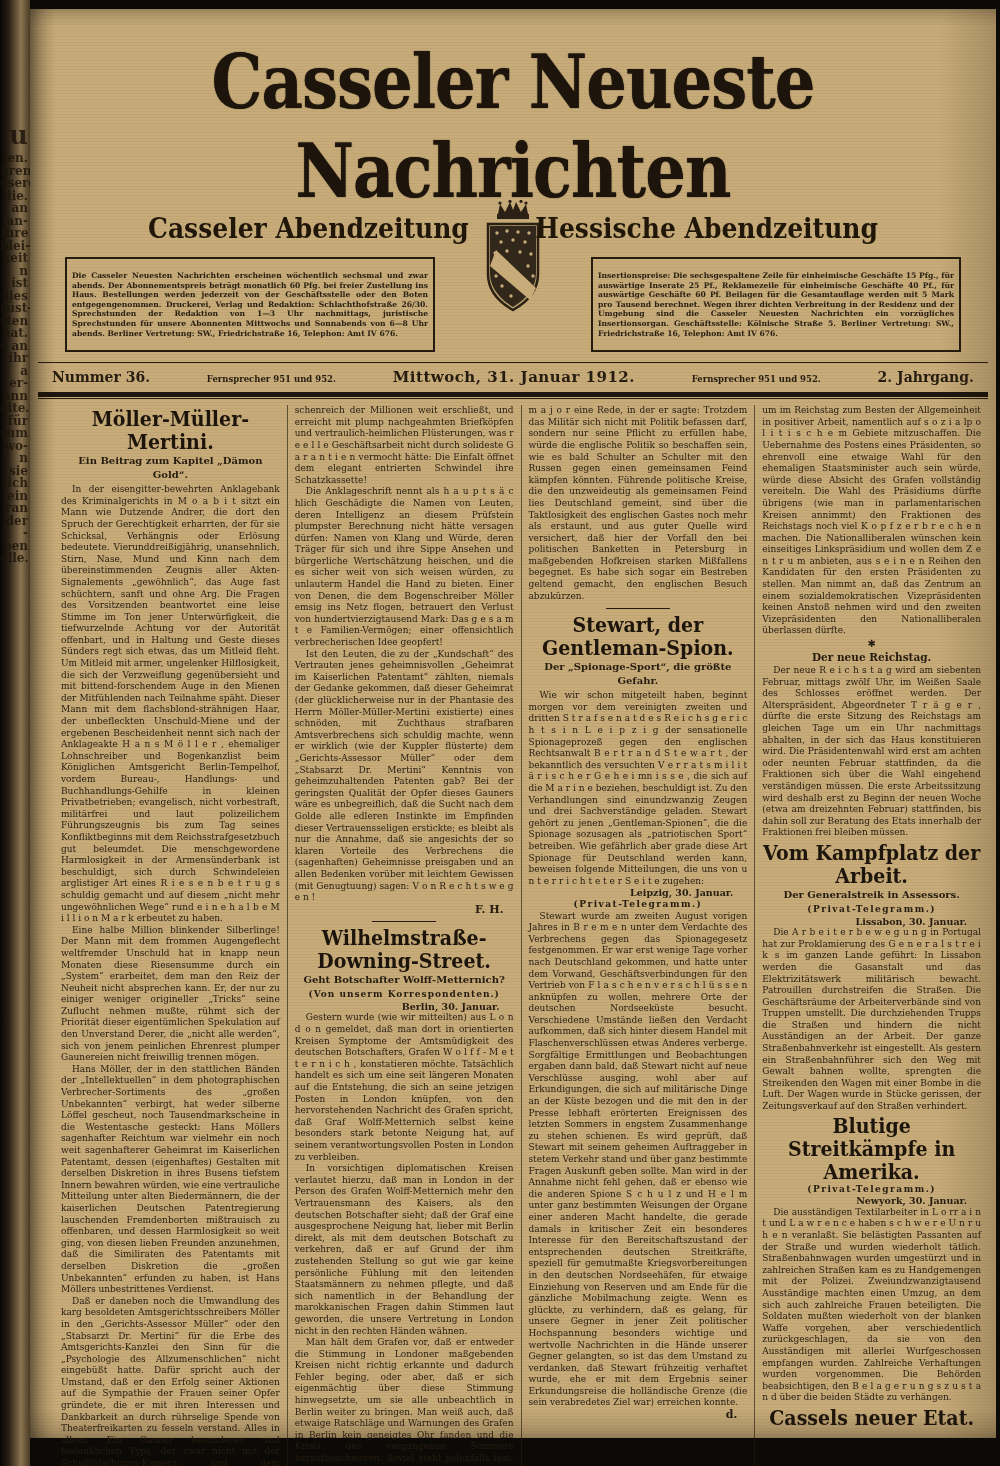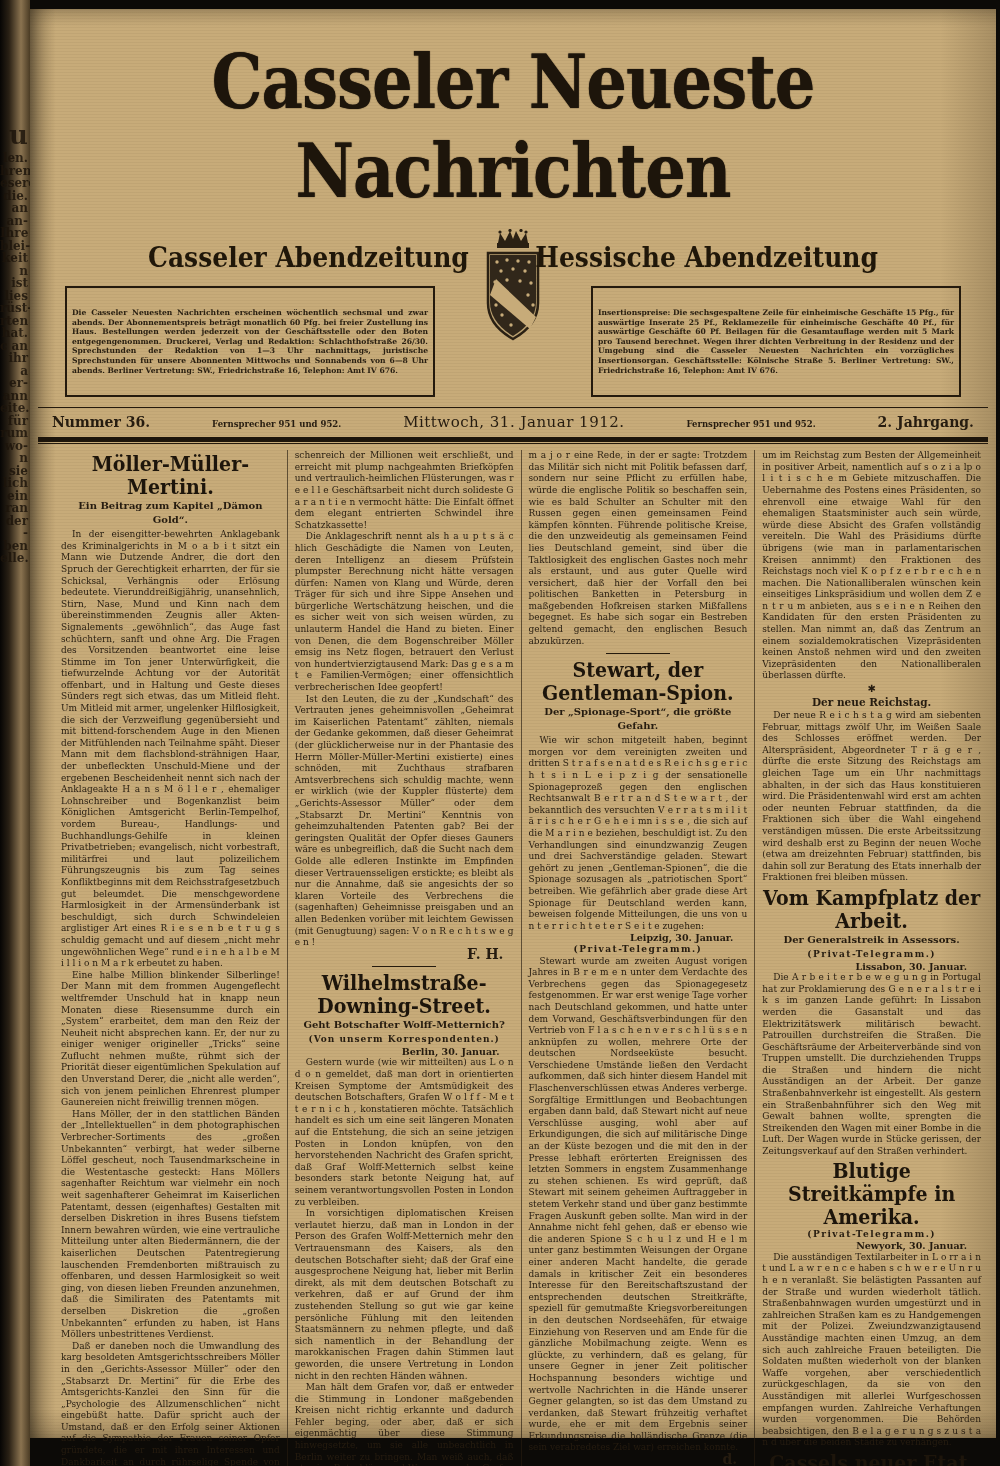--- a/index.html
+++ b/index.html
@@ -33,67 +33,67 @@
   }
   
   .masthead{
     text-align:center;margin-top:42px;
     font-size:64px;font-weight:bold;letter-spacing:-1px;
     color:#1d150b;text-shadow:0 0 1px #1d150b;
     transform:scaleY(1.18);
   }
   .subhead-row{
     display:flex;justify-content:space-between;
-    padding:0 118px;margin-top:42px;position:relative;
+    padding:0 118px;margin-top:13px;position:relative;
   }
   .subhead{
     font-size:25px;font-weight:bold;color:#201709;
     transform:scaleY(1.12);
   }
   .crest{
     position:absolute;left:50%;top:-14px;transform:translateX(-50%);
   }
   .infobox-row{
     display:flex;justify-content:space-between;
     padding:0 35px;margin-top:14px;align-items:flex-start;
   }
   .infobox{
-    width:356px;border:2px solid #241a0d;padding:20px 5px;
+    width:356px;border:2px solid #241a0d;padding:12px 5px;
     font-size:7.6px;line-height:9.6px;font-weight:bold;
     text-align:justify;color:#2a2012;
   }
   
   .daterow{
     display:flex;align-items:baseline;justify-content:space-between;
     border-top:1px solid #241a0d;
     margin:10px 8px 0 8px;padding:5px 14px 4px 14px;
   }
   .d-num,.d-vol{font-size:14px;font-weight:bold;}
   .d-phone{font-size:8.5px;font-weight:bold;}
-  .d-date{font-size:15px;font-weight:normal;letter-spacing:.5px;}
+  .d-date{font-size:15px;font-weight:bold;letter-spacing:.5px;}
   .heavyrule{height:5px;background:#1d150b;margin:2px 8px 0 8px;}
   .thinrule{height:1px;background:#241a0d;margin:1px 8px 0 8px;}
   
   #cols{
     display:flex;margin:6px 8px 0 24px;height:1104px;overflow:hidden;
   }
   .col{
     width:25%;padding:0 7px;overflow:hidden;
     font-size:9px;line-height:11.6px;text-align:justify;
   }
   .col + .col{border-left:1px solid rgba(38,28,16,.65);}
   .blk-h1{font-size:19px;line-height:22px;font-weight:bold;text-align:center;margin:3px 0 2px 0;color:#1d150b;transform:scaleY(1.05);}
   .blk-h3{font-size:10.5px;line-height:13px;font-weight:bold;text-align:center;margin:2px 0 1px 0;}
   .blk-sub{font-size:10px;line-height:14px;font-weight:bold;text-align:center;margin-bottom:2px;}
   .blk-by{font-size:9px;text-align:center;letter-spacing:1px;font-weight:bold;}
   .blk-tg{font-size:9px;text-align:center;letter-spacing:1.5px;font-weight:bold;}
   .blk-date{font-size:9.5px;font-weight:bold;text-align:right;padding-right:14px;}
   .blk-p{margin:0;text-indent:11px;}
   .blk-pc{text-indent:0;}
-  .blk-sig{text-align:right;font-weight:bold;padding-right:10px;font-size:14px;}
+  .blk-sig{text-align:right;font-weight:bold;padding-right:10px;font-size:11px;}
   .blk-rule{width:64px;height:1px;background:#241a0d;margin:6px auto 5px auto;}
   .blk-star{text-align:center;font-size:10px;line-height:10px;margin:2px 0;}
 </style>
 </head>
 <body>
 
 <div id="edge-strip">
   <div id="edge-strip-inner">
       <div class="frag big">u</div>
       <div class="frag">len.</div>

